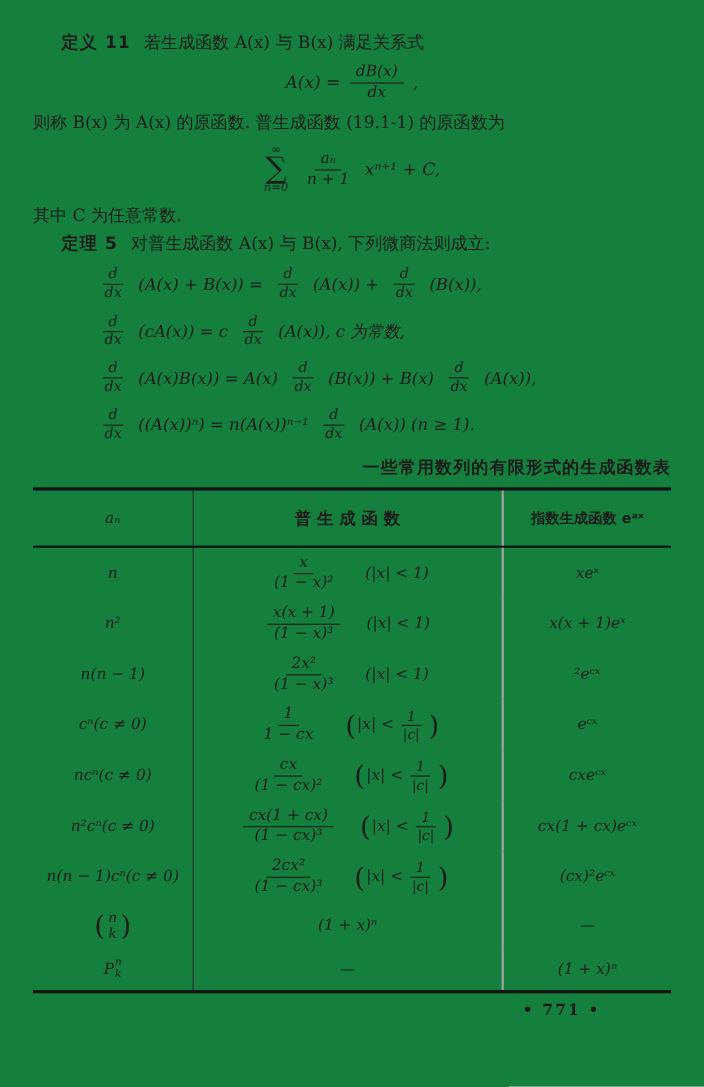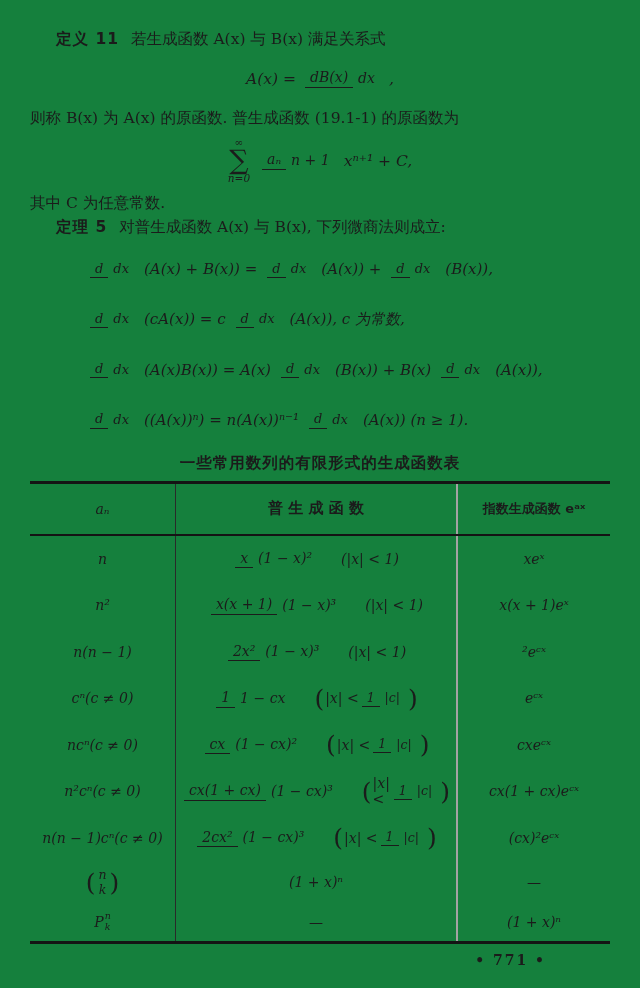--- a/index.html
+++ b/index.html
@@ -21,36 +21,36 @@
     font-family:"DejaVu Sans","Liberation Sans",sans-serif;
     margin-right:12px;
     letter-spacing:1px;
   }
   .formula{
     display:flex;align-items:center;justify-content:center;
     gap:7px;font-style:italic;font-size:15.5px;margin:7px 0;
   }
   .math{font-style:italic;}
   .frac{
-    display:inline-flex;flex-direction:row;align-items:center;
-    font-size:14px;line-height:1.25;margin:12px 2px;font-style:italic;
+    display:inline-flex;flex-direction:column;align-items:center;
+    font-size:14px;line-height:1.25;margin:0 2px;font-style:italic;
   }
   .frac .fn{padding:0 5px;border-bottom:1.4px solid #1b1b1b;text-align:center;white-space:nowrap;}
   .frac .fd{padding:0 5px;text-align:left;white-space:nowrap;}
   .sigma-wrap{display:inline-flex;flex-direction:column;align-items:center;line-height:1;margin-right:3px;}
   .sigma{font-size:27px;font-style:normal;line-height:.85;}
   .lim{font-size:10.5px;font-style:italic;line-height:1.2;}
   .rules{margin:10px 0 0 58px;}
   .rule-line{
     display:flex;align-items:center;gap:8px;
     font-style:italic;font-size:15px;margin-bottom:9px;white-space:nowrap;
   }
   .rule-line .frac{font-size:13px;}
   .tbl-title{
-    text-align:center;font-weight:700;font-size:15.5px;
+    text-align:right;font-weight:700;font-size:15.5px;
     font-family:"DejaVu Sans","Liberation Sans",sans-serif;
     margin:12px 0 7px 0;letter-spacing:1px;
   }
   .gtable{border-top:3px solid #141414;border-bottom:3px solid #141414;}
   .trow{display:grid;grid-template-columns:146px 282px 152px;align-items:stretch;min-height:46px;}
   .trow.short{min-height:42px;}
   .trow.shorter{min-height:38px;}
   .thead{min-height:50px;border-bottom:2px solid #141414;}
   .c{display:flex;align-items:center;justify-content:center;}
   .c1{border-right:1px solid #2a2a2a;font-style:italic;font-size:14px;text-align:center;padding:2px 4px;}

